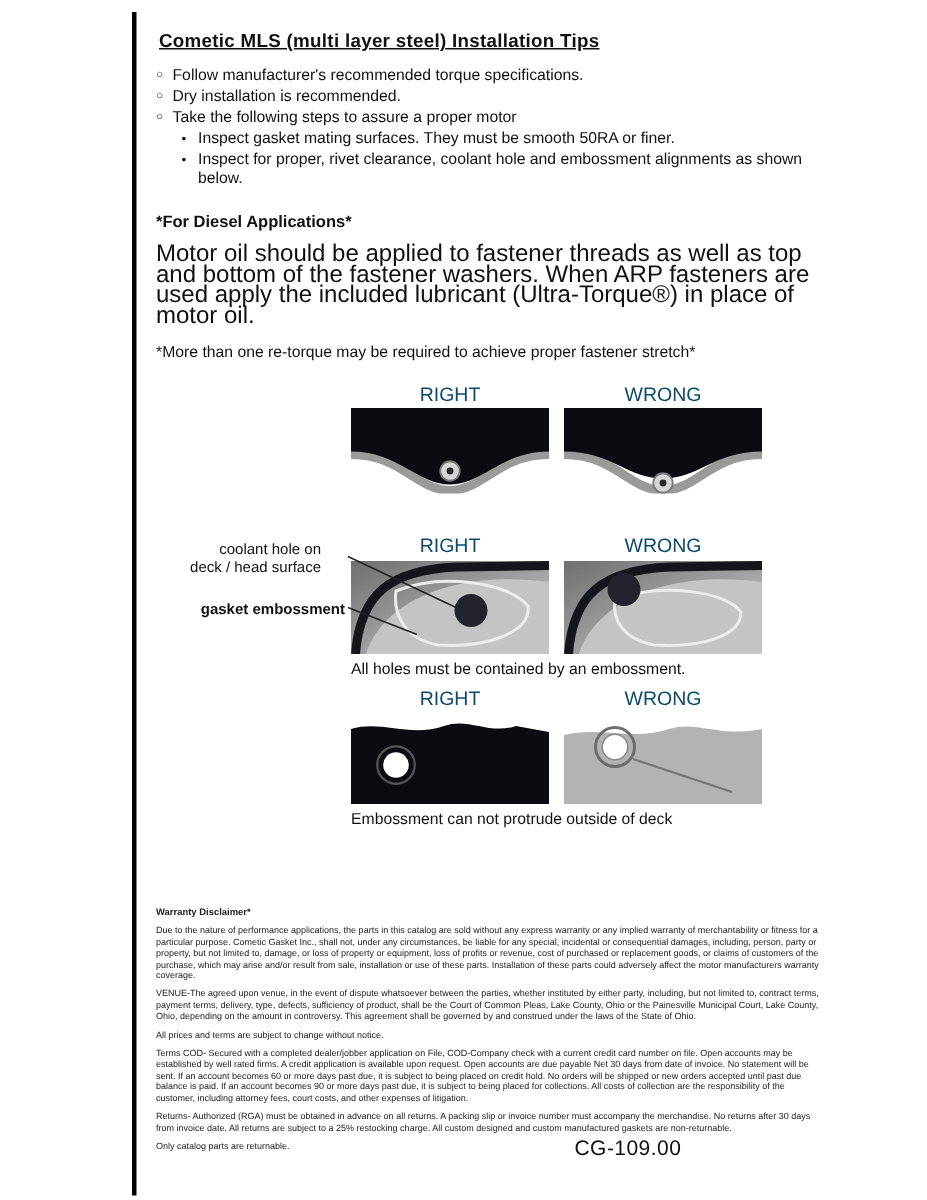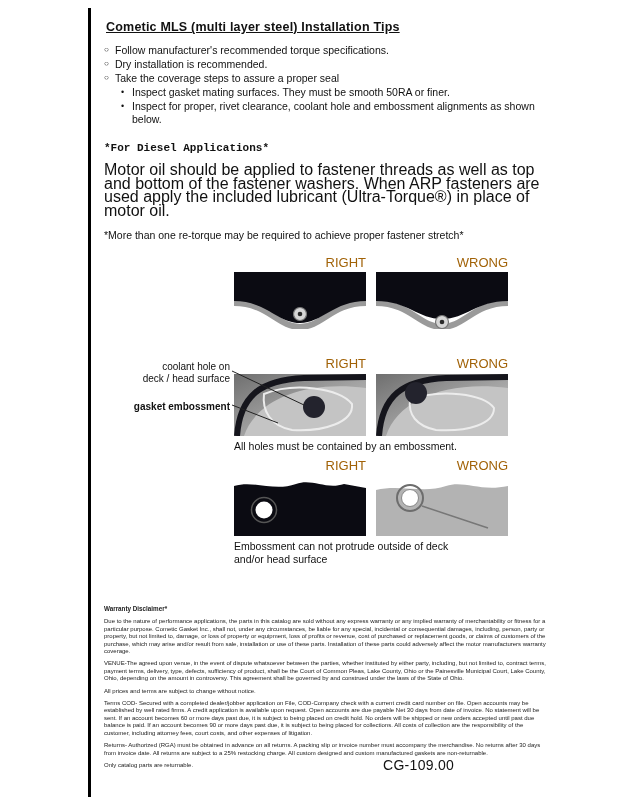--- a/index.html
+++ b/index.html
@@ -6,25 +6,25 @@
   .page{position:relative;width:618px;height:800px;background:#ffffff;overflow:hidden;
         font-family:"Liberation Sans",sans-serif;color:#111;padding-left:15px;}
   .rule-left{position:absolute;left:88px;top:8px;width:3px;height:789px;background:#000;}
   .content{position:absolute;left:104px;top:14px;width:446px;}
   .title{font-size:12.5px;font-weight:bold;text-decoration:underline;margin:6px 0 10px 2px;letter-spacing:.2px;}
   .bullets{font-size:10.5px;line-height:12.5px;}
   .bullet{position:relative;padding-left:11px;margin:1.5px 0;}
   .bullet .mk{position:absolute;left:0;top:0;font-size:8px;line-height:12.5px;}
   .bullet.sub{padding-left:28px;}
   .bullet.sub .mk{left:17px;font-size:9px;}
-  .h2{font-size:11px;font-weight:bold;margin:17px 0 9px;font-family:Liberation Mono, monospace;}
+  .h2{font-size:11px;font-weight:bold;margin:17px 0 9px;}
   .para{font-size:16px;line-height:13.5px;margin:0 0 11px;width:446px;}
   .note{font-size:10.5px;margin:12px 0 12px;}
   .figs{position:relative;height:324px;margin-top:14px;}
-  .figh{position:absolute;width:132px;text-align:right;font-size:13px;color:#a16207;}
+  .figh{position:absolute;width:132px;text-align:center;font-size:13px;color:#0c4a6e;}
   .panel{position:absolute;width:132px;line-height:0;}
   .figcap{position:absolute;font-size:10.5px;line-height:12.5px;color:#111;}
   .figlabel{position:absolute;text-align:right;font-size:10px;line-height:11.5px;color:#111;}
   .pointer-overlay{position:absolute;left:0;top:0;pointer-events:none;}
   .legal{margin-top:26px;font-size:6px;line-height:7.4px;color:#222;width:446px;}
   .legal .lh{font-weight:bold;font-size:6.3px;margin:0 0 6px;}
   .legal p{margin:0 0 5px;}
   .legal p.tight{margin:0;}
   .footer{position:absolute;left:383px;top:757px;font-size:14px;letter-spacing:.3px;color:#111;}
 </style>
@@ -42,21 +42,21 @@
       <div class="bullet">
         <span class="mk">○</span>
         <span>Follow manufacturer's recommended torque specifications.</span>
       </div>
       <div class="bullet">
         <span class="mk">○</span>
         <span>Dry installation is recommended.</span>
       </div>
       <div class="bullet">
         <span class="mk">○</span>
-        <span>Take the coverage steps to assure a proper seal</span>
+        <span>Take the following steps to assure a proper motor</span>
       </div>
       <div class="bullet sub">
         <span class="mk">•</span>
         <span>Inspect gasket mating surfaces.  They must be smooth 50RA or finer.</span>
       </div>
       <div class="bullet sub">
         <span class="mk">•</span>
         <span>Inspect for proper, rivet clearance, coolant hole and embossment alignments as shown below.</span>
       </div>
     </div>
@@ -83,21 +83,21 @@
           <path d="M0,31 C34,31 44,55 66,55 C88,55 98,31 132,31" fill="none" stroke="#9a9a9a" stroke-width="6"></path>
           <path d="M0,0 H132 V29 C100,29 90,47 66,47 C42,47 32,29 0,29 Z" fill="#0b0b12"></path>
           <circle cx="66" cy="50" r="6.5" fill="#d6d6d6" stroke="#777" stroke-width="1.2"></circle>
           <circle cx="66" cy="50" r="2.3" fill="#2a2a2a"></circle>
         </svg>
       </div>
 
       <div class="figh" style="left:130px;top:101px;">RIGHT</div>
       <div class="figh" style="left:272px;top:101px;">WRONG</div>
 
-      <div class="figlabel" style="left:28px;top:106px;width:98px;">
+      <div class="figlabel" style="left:12px;top:106px;width:98px;">
         <div>coolant hole on</div>
         <div>deck / head surface</div>
       </div>
       <div class="figlabel" style="left:10px;top:146px;width:116px;font-weight:bold;">gasket embossment</div>
 
       <div class="panel" style="left:130px;top:119px;">
         <svg width="132" height="62" viewBox="0 0 132 62">
           <defs>
             <linearGradient id="g-r2a" x1="0" y1="0" x2="1" y2="1">
               <stop offset="0" stop-color="#6f6f6f"></stop>
@@ -141,21 +141,20 @@
       <div class="panel" style="left:272px;top:221px;">
         <svg width="132" height="60" viewBox="0 0 132 60">
           <path d="M0,14 C24,8 48,18 70,10 C88,4 104,16 132,10 V60 H0 Z" fill="#b3b3b3"></path>
           <circle cx="34" cy="22" r="13" fill="none" stroke="#6d6d6d" stroke-width="2"></circle>
           <circle cx="34" cy="22" r="8.5" fill="#ffffff" stroke="#888" stroke-width="1"></circle>
           <path d="M46,30 L112,52" stroke="#777" stroke-width="1.5"></path>
         </svg>
       </div>
       <div class="figcap" style="left:130px;top:285px;width:260px;">
         <div>Embossment can not protrude outside of deck</div>
-        <div>and/or head surface</div>
       </div>
 
       <svg class="pointer-overlay" width="446" height="324" viewBox="0 0 446 324">
         <line x1="128" y1="116" x2="200" y2="150" stroke="#222" stroke-width="1"></line>
         <line x1="128" y1="150" x2="174" y2="168" stroke="#222" stroke-width="1"></line>
       </svg>
     </div>
 
     <div class="legal">
       <div class="lh">Warranty Disclaimer*</div>

